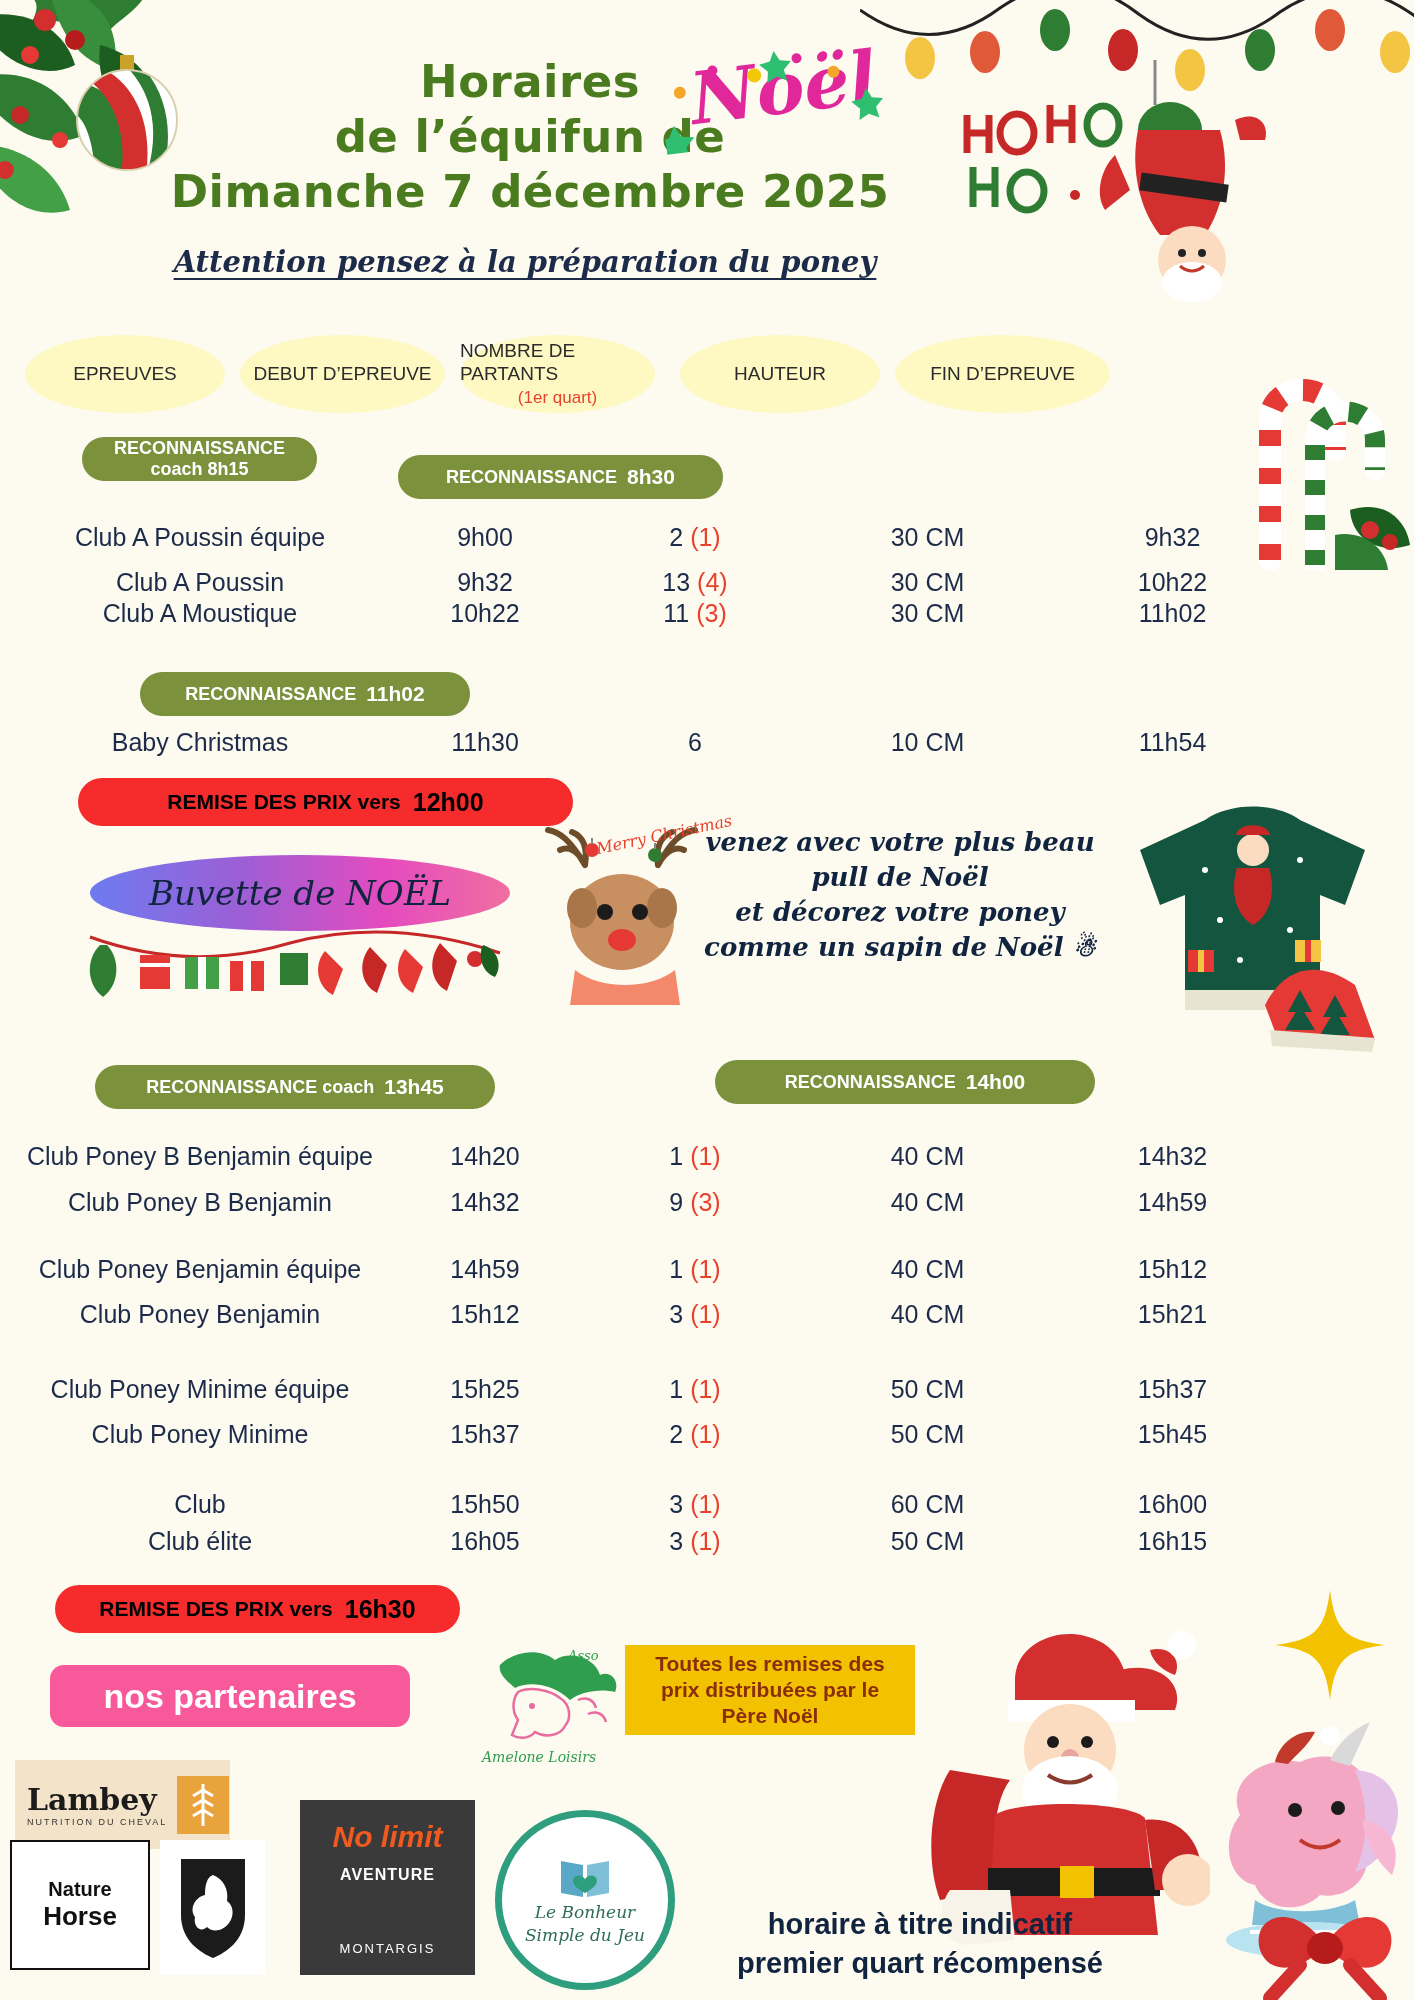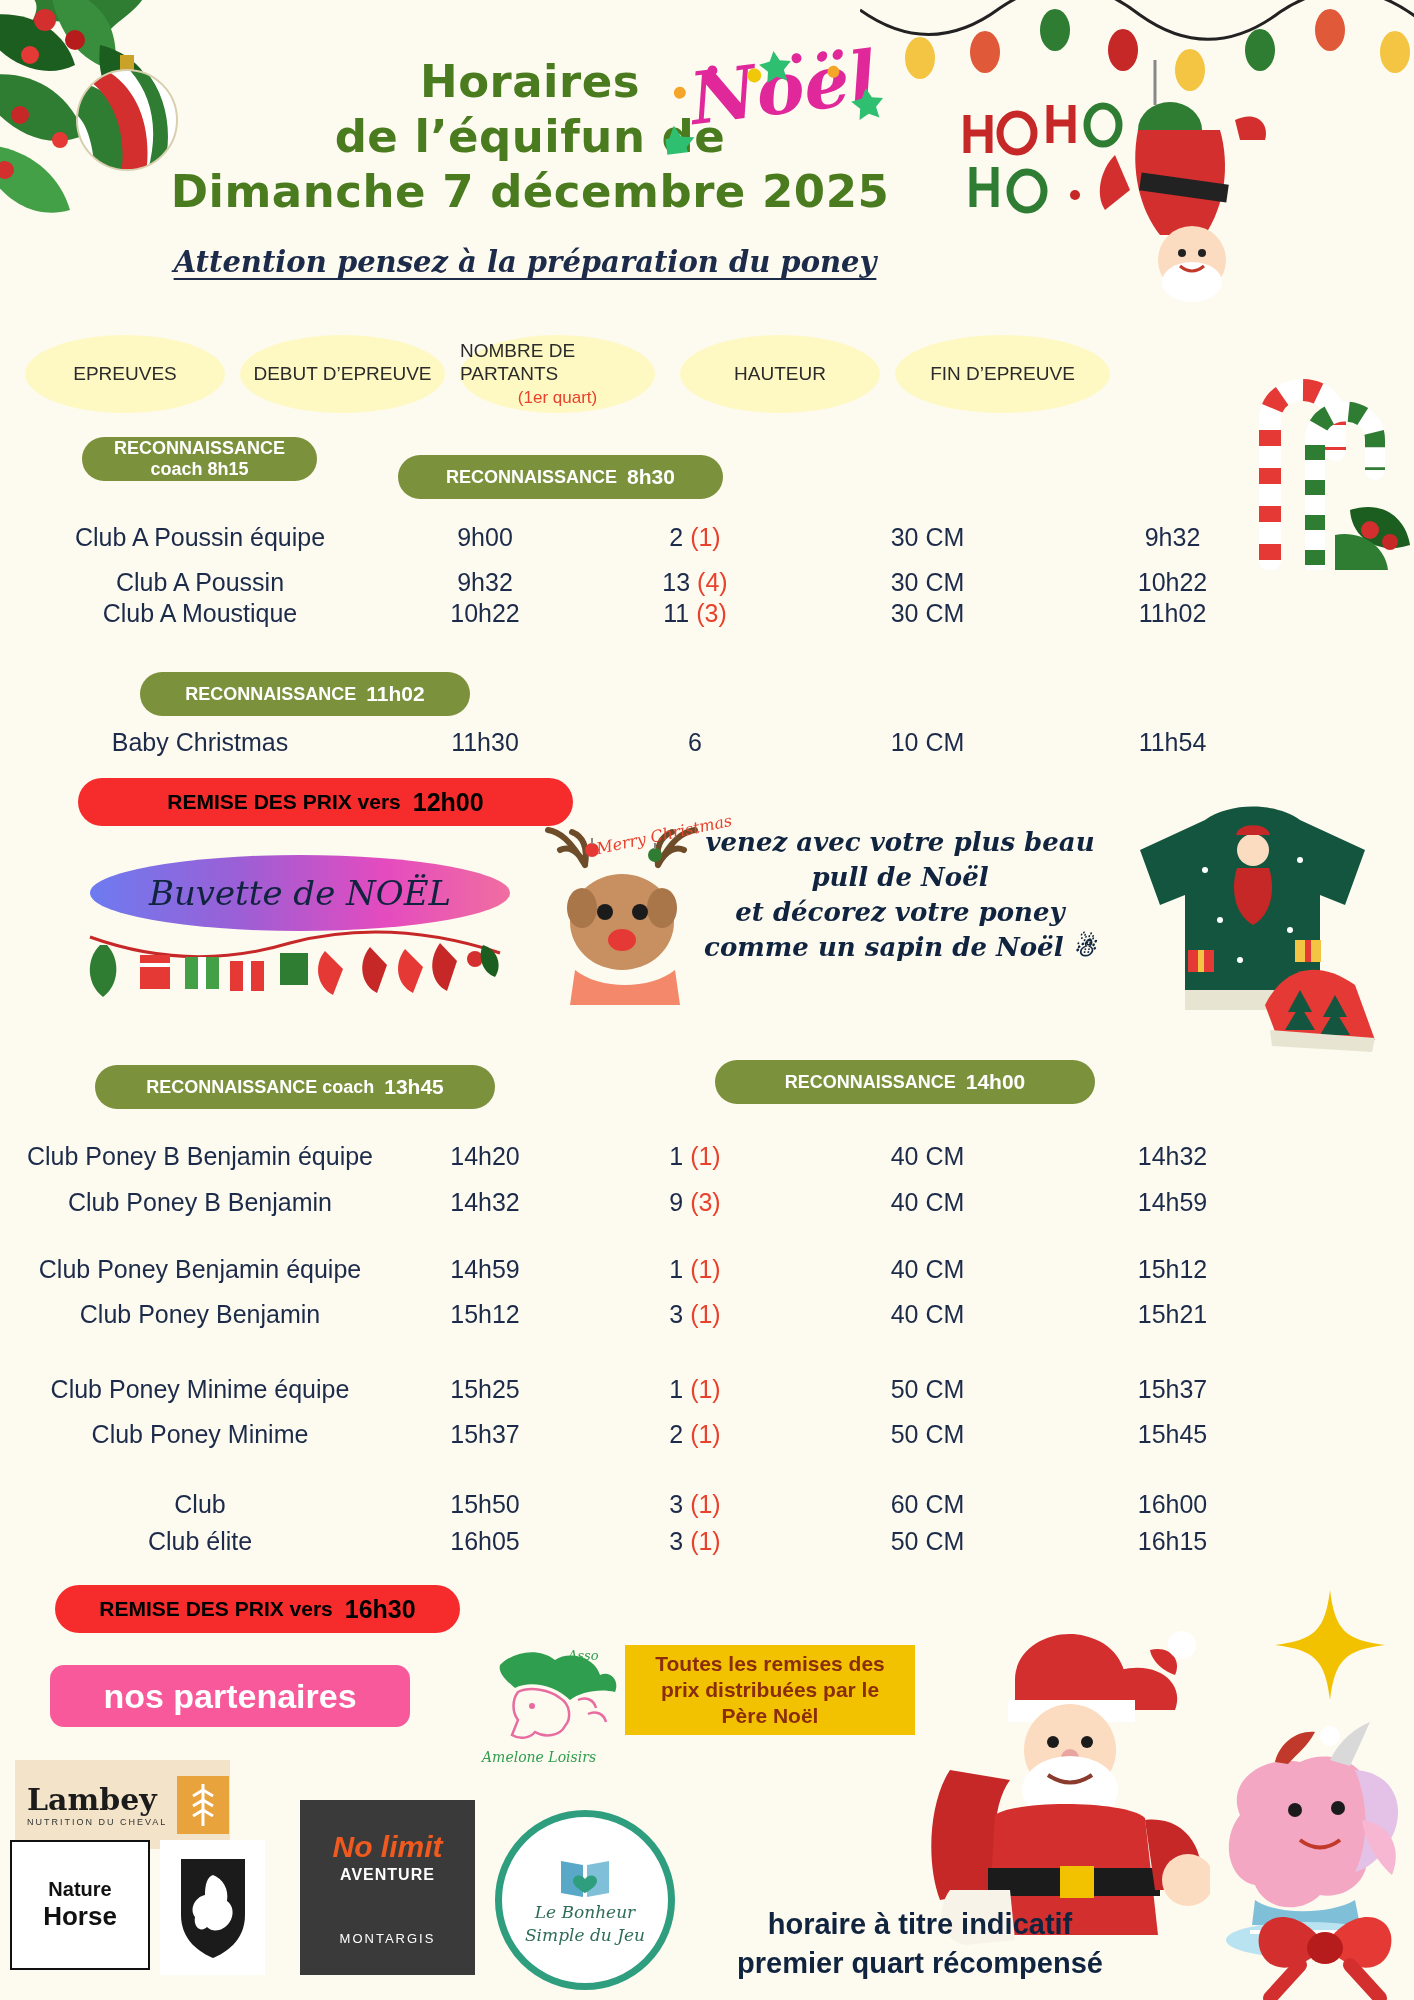--- a/index.html
+++ b/index.html
@@ -261,21 +261,21 @@
   }
   .logo-nature .n1 { font-size: 20px; font-weight: bold; color: #111; }
   .logo-nature .n2 { font-size: 26px; font-weight: bold; color: #111; }
   .logo-peugeot {
     left: 160px; top: 1840px; width: 105px; height: 135px;
     background: #ffffff; display: flex; align-items: center; justify-content: center;
   }
   .logo-nolimit {
     left: 300px; top: 1800px; width: 175px; height: 175px;
     background: #3a3a3a; display: flex; flex-direction: column;
-    align-items: center; justify-content: center; gap: 2px;
+    align-items: center; justify-content: center; gap: 12px;
   }
   .logo-nolimit .nl1 { color: #f05a1e; font-weight: bold; font-size: 30px; font-style: italic; }
   .logo-nolimit .nl2 { color: #ffffff; font-weight: bold; font-size: 16px; letter-spacing: 1px; }
   .logo-nolimit .nl3 { color: #ffffff; font-size: 13px; letter-spacing: 2px; margin-top: 45px; }
   .logo-bonheur {
     left: 495px; top: 1810px; width: 180px; height: 180px;
     border-radius: 50%; background: #ffffff; border: 7px solid #2f9e7e;
     display: flex; flex-direction: column; align-items: center; justify-content: center;
   }
   .logo-bonheur .b-txt {

